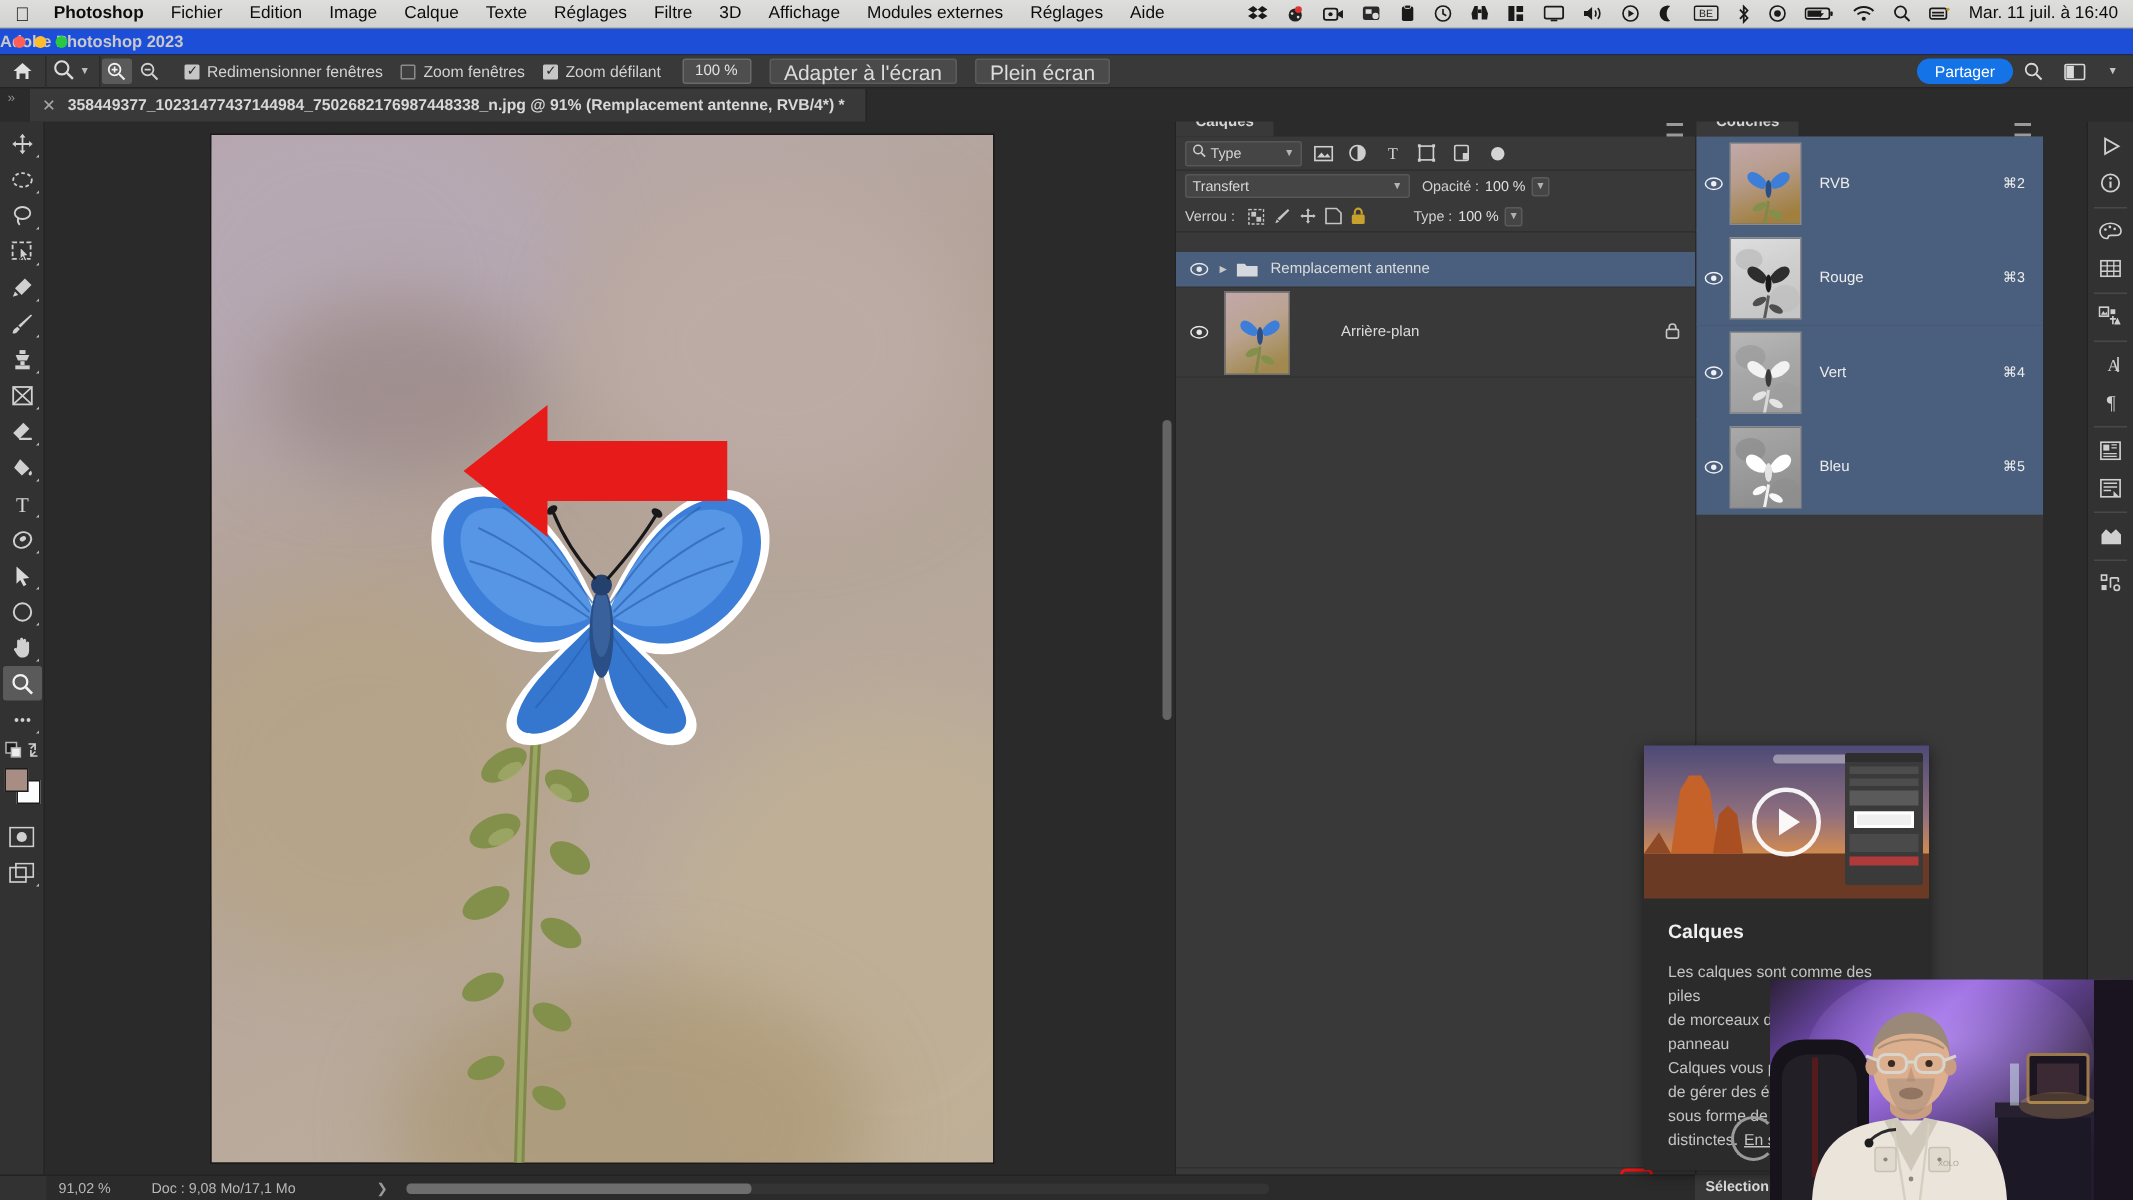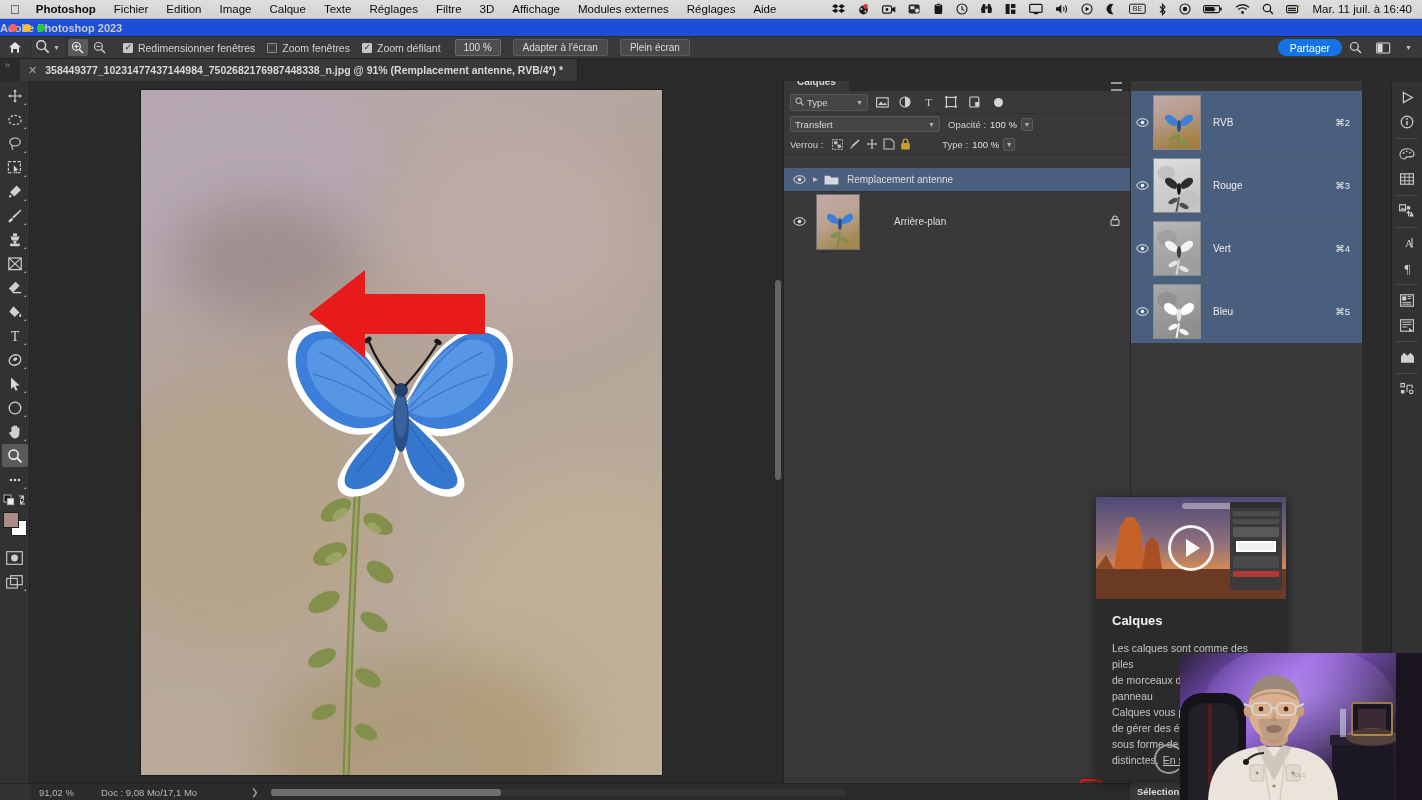--- a/index.html
+++ b/index.html
@@ -70,21 +70,21 @@
     font-size: 9px; color: #2c2c2c; line-height: 12px;
   }
   .zoomval {
     margin-left: 14px; width: 46px; height: 17px; background: #4e4e4e;
     border: 1px solid #6a6a6a; border-radius: 2px;
     display:flex; align-items:center; justify-content:center; font-size:10px; color:#e2e2e2;
   }
   .obtn {
     margin-left: 12px; height: 17px; padding: 0 9px; background: #4a4a4a;
     border: 1px solid #5c5c5c; border-radius: 2px;
-    display:flex; align-items:center; font-size:10px; color:#dcdcdc;
+    display:flex; align-items:center; font-size:14px; color:#dcdcdc;
   }
   .share {
     background: #1473e6; color: #fff; border-radius: 11px;
     height: 17px; padding: 0 12px; display: flex; align-items: center;
     font-size: 10.5px; margin-left: auto;
   }
   .optbar .rightico { padding: 0 7px; display:flex; align-items:center; }
 
   
   .tabstrip {
@@ -928,20 +928,26 @@
         <span class="lfico">
           <svg width="12" height="12" viewBox="0 0 12 12">
               <path d="M2 3h8l-.8 8H2.8z" fill="none" stroke="#c9c9c9" stroke-width="1.1"></path>
               <path d="M.8 3h10.4M4.4 3V1.4h3.2V3" fill="none" stroke="#c9c9c9" stroke-width="1.1"></path>
             </svg>
         </span>
       </div>
     </div>
 
     <div class="chanpanel">
+      <div class="panel-tabs">
+        <span class="ptab">Couches</span>
+        <span class="pmenu">
+            <div></div>
+          </span>
+      </div>
       <div class="chanlist">
 
         <div class="chanrow">
           <span class="eyecell">
             <svg class="eye" viewBox="0 0 14 10">
                 <ellipse cx="7" cy="5" rx="6.2" ry="4.2" fill="none" stroke="#f0f0f0" stroke-width="1.1"></ellipse>
                 <circle cx="7" cy="5" r="2" fill="#f0f0f0"></circle>
               </svg>
           </span>
           <span class="cthumb">

